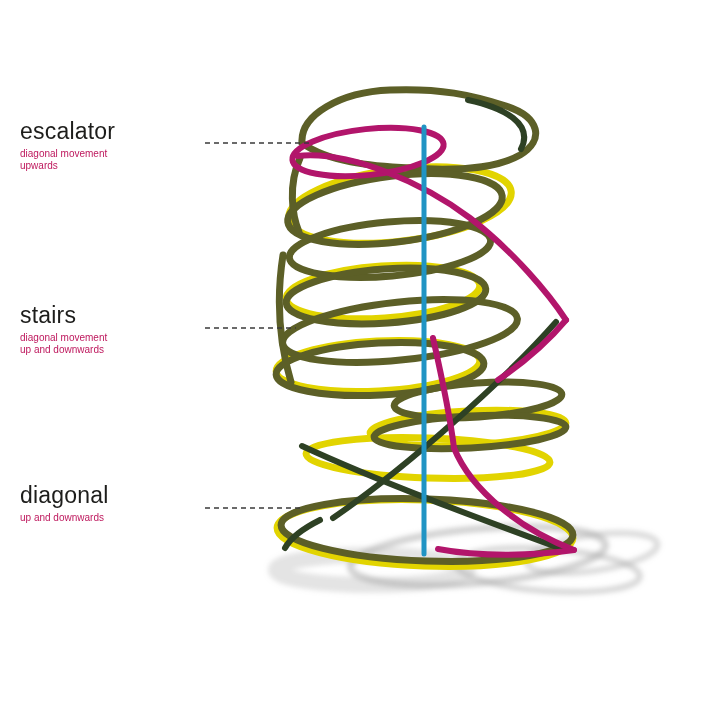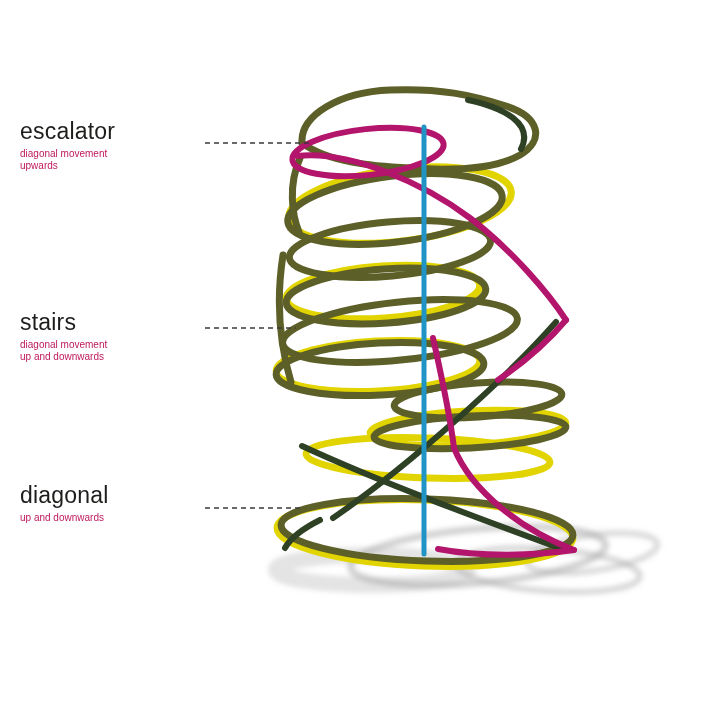--- a/index.html
+++ b/index.html
@@ -100,21 +100,21 @@
       <line x1="205" y1="508" x2="300" y2="508"></line>
     </g>
   </svg>
 
   <div class="label" style="top:118px">
     <div class="label-title">escalator</div>
     <div class="label-desc">diagonal movement</div>
     <div class="label-desc">upwards</div>
   </div>
 
-  <div class="label" style="top:309px">
+  <div class="label" style="top:302px">
     <div class="label-title">stairs</div>
     <div class="label-desc">diagonal movement</div>
     <div class="label-desc">up and downwards</div>
   </div>
 
   <div class="label" style="top:482px">
     <div class="label-title">diagonal</div>
     <div class="label-desc">up and downwards</div>
   </div>
 

